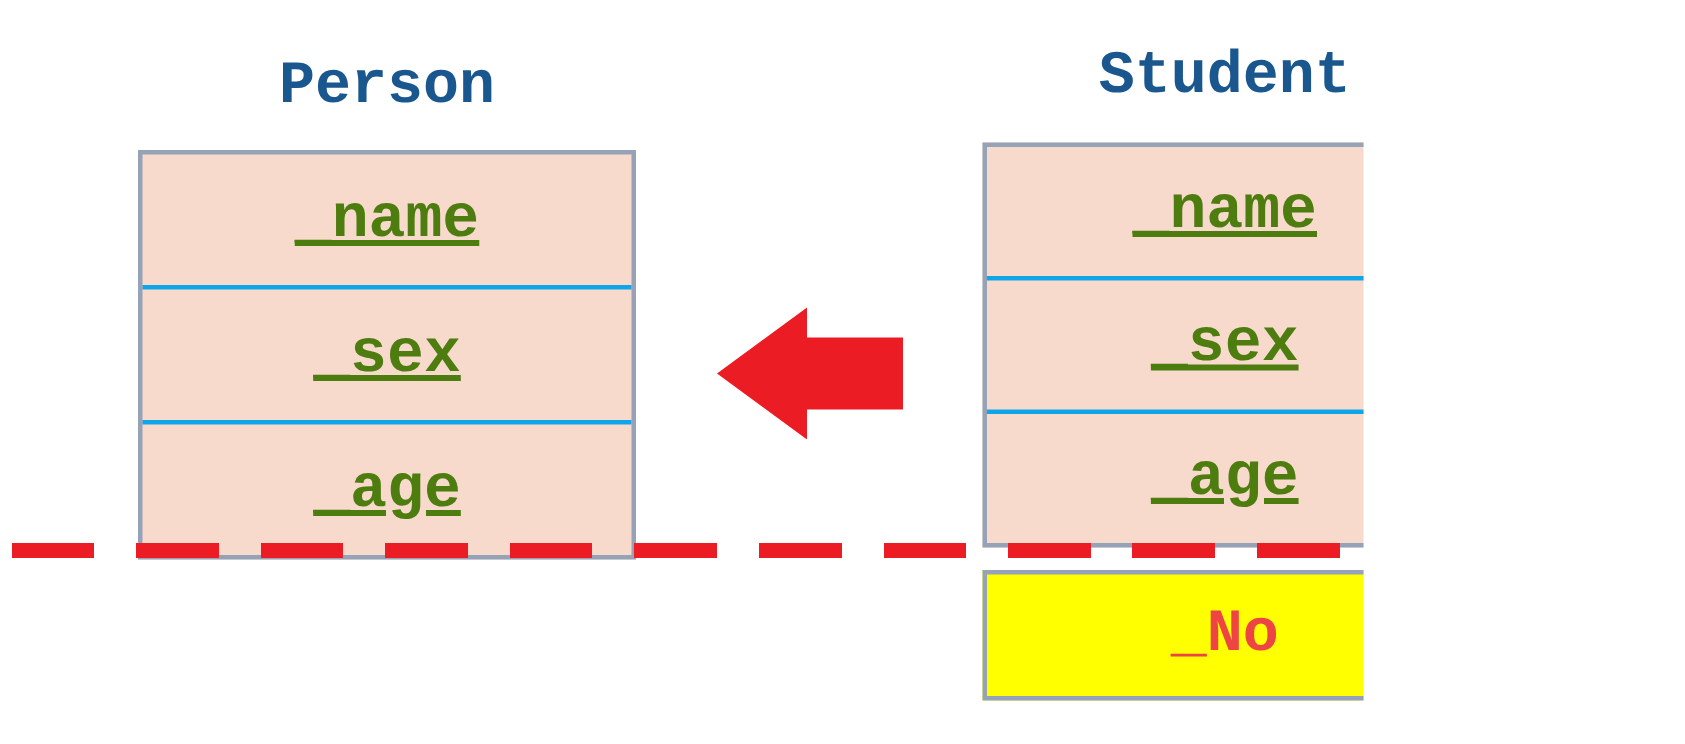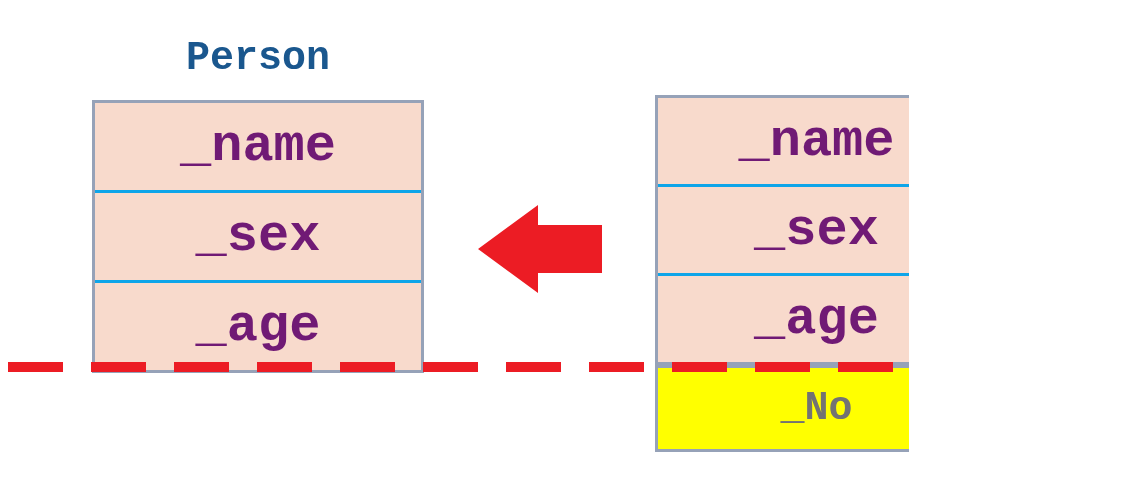--- a/index.html
+++ b/index.html
@@ -32,35 +32,36 @@
     flex-direction: column;
     z-index: 1;
   }
   .person-box { left: 92px; top: 100px; width: 332px; height: 273px; }
   .student-box { left: 655px; top: 95px; width: 323px; height: 270px; }
   .field-row {
     flex: 1;
     display: flex;
     align-items: center;
     justify-content: center;
-    font-size: 52px;
-    color: #701a75;
+    font-size: 41px;
+    color: #4d7c0f;
     white-space: nowrap;
+    text-decoration: underline;
   }
   .field-row + .field-row { border-top: 3px solid #0ea5e9; }
   .extra-box {
     position: absolute;
-    left: 655px; top: 365px; width: 323px; height: 87px;
+    left: 655px; top: 380px; width: 323px; height: 87px;
     background: #FFFF00;
     border: 3px solid #96A2B8;
     display: flex;
     align-items: center;
     justify-content: center;
     font-size: 40px;
-    color: #737373;
+    color: #ef4444;
     z-index: 1;
   }
   .arrow-svg {
     position: absolute;
     left: 470px; top: 198px;
     width: 140px; height: 104px;
     z-index: 2;
   }
   .dashed-line {
     position: absolute;
@@ -80,20 +81,21 @@
 <div class="canvas">
 
   <div class="class-title person-title">Person</div>
 
   <div class="class-box person-box">
     <div class="field-row">_name</div>
     <div class="field-row">_sex</div>
     <div class="field-row">_age</div>
   </div>
 
+  <div class="class-title student-title">Student</div>
 
   <div class="class-box student-box">
     <div class="field-row">_name</div>
     <div class="field-row">_sex</div>
     <div class="field-row">_age</div>
   </div>
 
   <div class="extra-box">_No</div>
 
   <svg class="arrow-svg" viewBox="0 0 140 104" aria-hidden="true">

